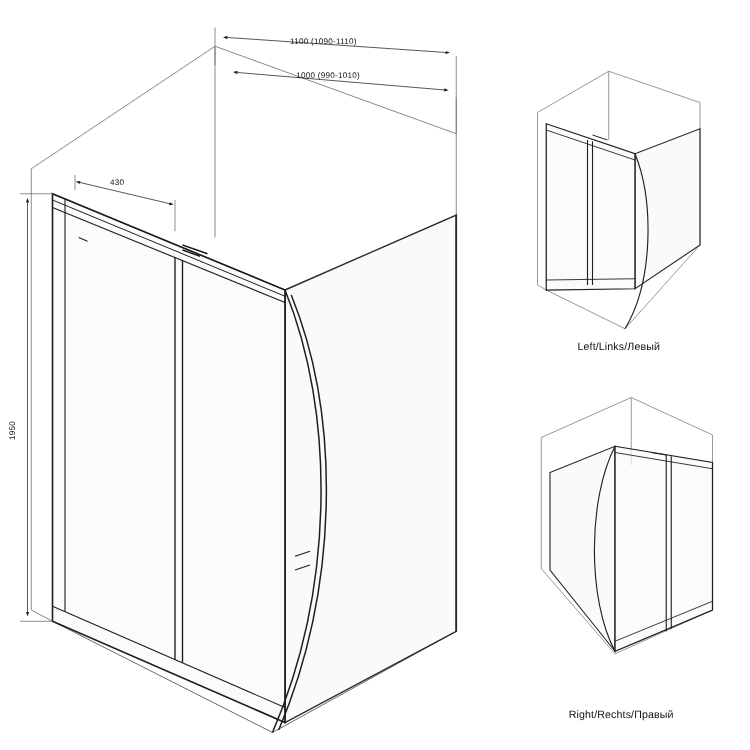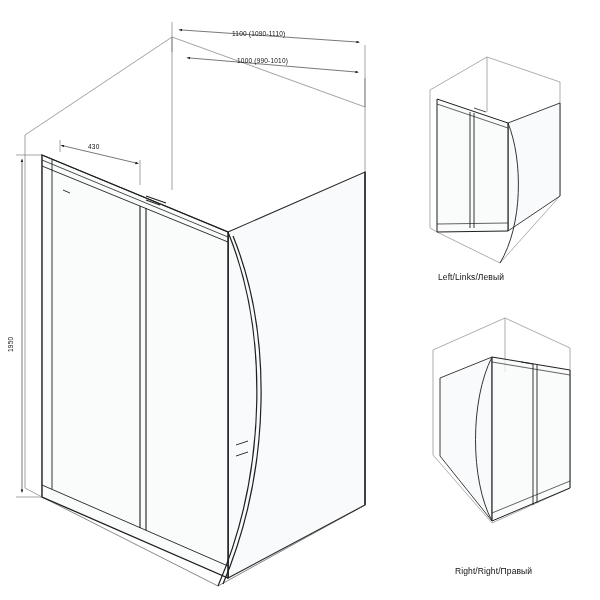--- a/index.html
+++ b/index.html
@@ -203,15 +203,15 @@
 </svg>
 
 <div class="dim-label" style="left:232px; top:30px;">1100 (1090-1110)</div>
 
 <div class="dim-label" style="left:237px; top:57px;">1000 (990-1010)</div>
 
 <div class="dim-label" style="left:88px; top:143px;">430</div>
 
 <div class="dim-label vertical" style="left:14px; top:345px;">1950</div>
 
-<div class="caption" style="left:438px; top:272px;">Left/Links/Левый</div>
-
-<div class="caption" style="left:455px; top:566px;">Right/Right/Правый</div>
+<div class="caption" style="left:462px; top:272px;">Left/Links/Левый</div>
+
+<div class="caption" style="left:455px; top:566px;">Right/Rechts/Правый</div>
 
 </body></html>

